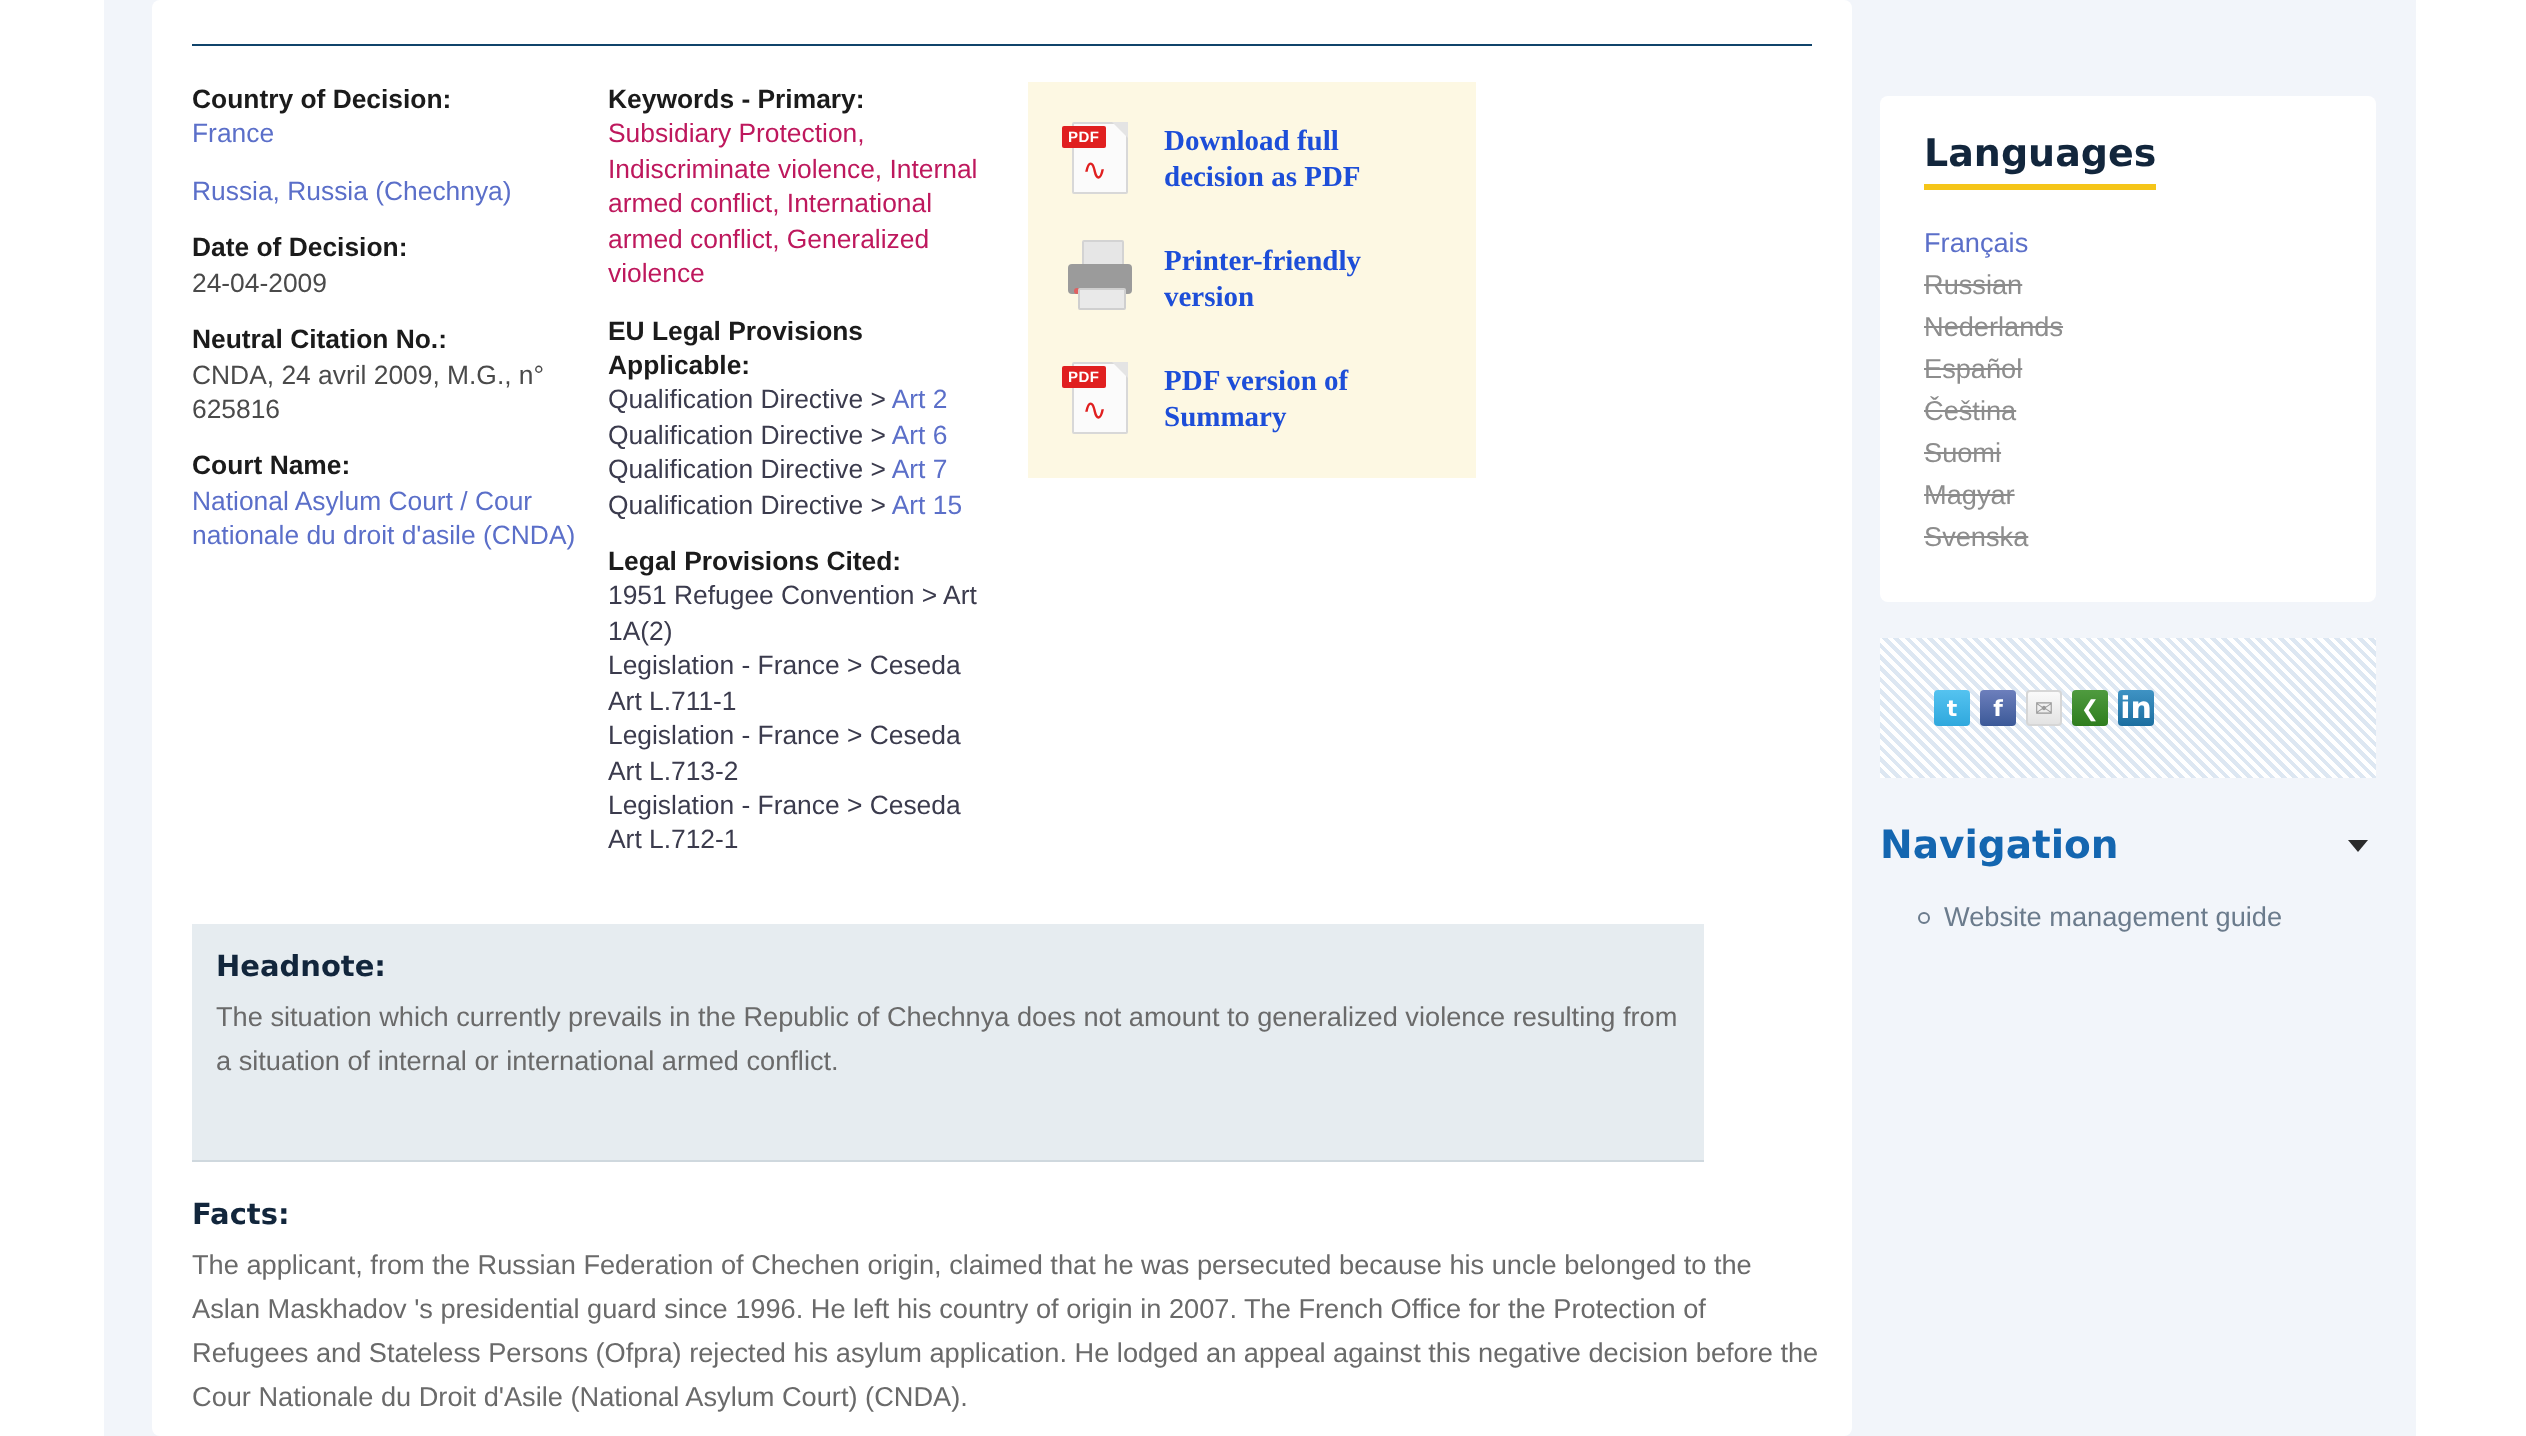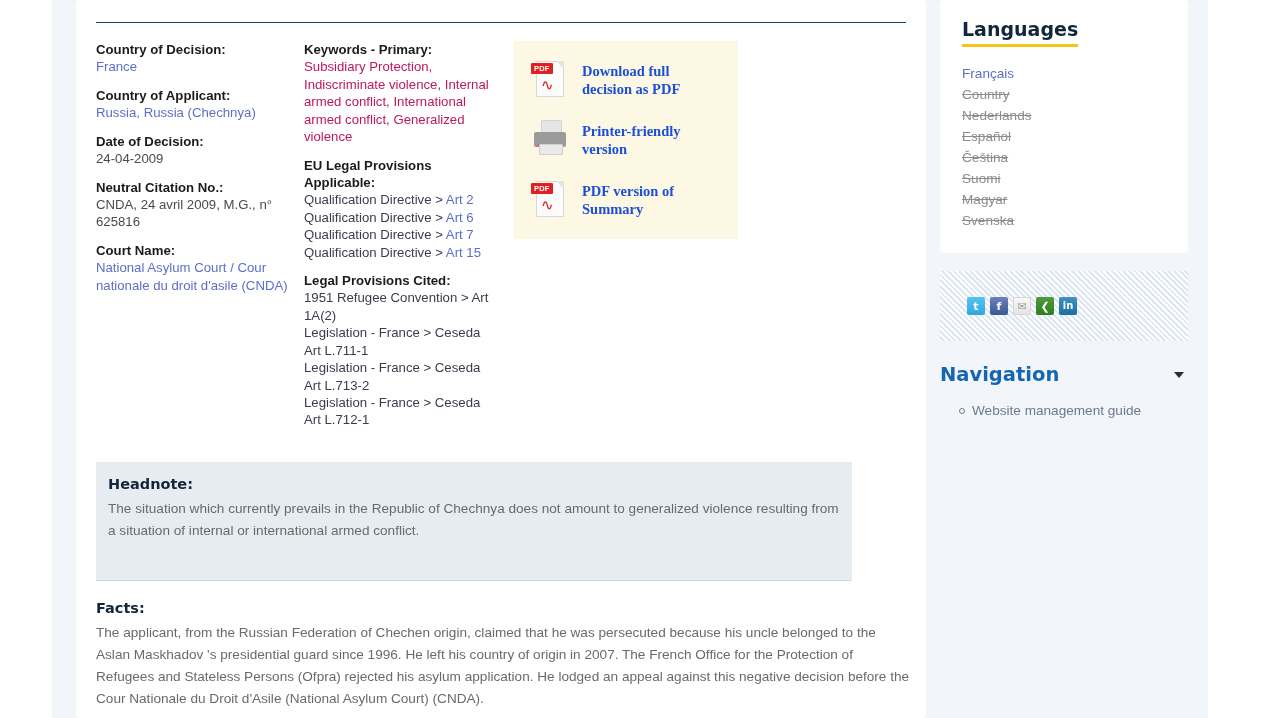--- a/index.html
+++ b/index.html
@@ -220,20 +220,21 @@
     left: 940px;
     top: 0;
     width: 248px;
   }
   .side-card {
     background: #ffffff;
     border-radius: 4px;
     padding: 18px 22px 22px 22px;
     box-sizing: border-box;
     width: 248px;
+    margin-top: 48px;
   }
   .side-title {
     font-family: "DejaVu Sans", sans-serif;
     font-size: 19px;
     font-weight: bold;
     color: #12263c;
     display: inline-block;
     padding-bottom: 4px;
     border-bottom: 3px solid #f5c518;
     margin-bottom: 16px;
@@ -278,21 +279,21 @@
     font-size: 11px;
     font-weight: bold;
     font-family: "DejaVu Sans", sans-serif;
     cursor: pointer;
     line-height: 1;
   }
   .ico-tw { background: linear-gradient(#55c3f0,#2fa8dd); }
   .ico-fb { background: linear-gradient(#6d7fbc,#3b5998); }
   .ico-mail { background: linear-gradient(#fafafa,#e3e3e3); color:#9a9a9a; border:1px solid #d6d6d6; box-sizing:border-box;}
   .ico-sh { background: linear-gradient(#4f9b3f,#2e7d1e); }
-  .ico-li { background: linear-gradient(#3f93c4,#1b6ea0); font-size:10px; }
+  .ico-li { background: linear-gradient(#3f93c4,#1b6ea0); font-size:15px; }
 
   
   .collapse-sec { margin-top: 22px; width: 248px; }
   .collapse-head {
     display: flex;
     align-items: center;
     justify-content: space-between;
     cursor: pointer;
   }
   .collapse-title {
@@ -340,21 +341,20 @@
     <div class="meta-row">
 
       <div class="col-left">
 
         <div class="meta-group">
           <div class="meta-label">Country of Decision:</div>
           <div class="meta-value"><span class="lnk">France</span></div>
         </div>
 
         <div class="meta-group">
-          <div class="meta-label">Country of Applicant:</div>
           <div class="meta-value"><span class="lnk">Russia, Russia (Chechnya)</span></div>
         </div>
 
         <div class="meta-group">
           <div class="meta-label">Date of Decision:</div>
           <div class="meta-value plain">24-04-2009</div>
         </div>
 
         <div class="meta-group">
           <div class="meta-label">Neutral Citation No.:</div>
@@ -444,21 +444,21 @@
     </div>
 
   </div>
 
   <div class="sidebar">
 
     <div class="side-card">
       <div class="side-title">Languages</div>
       <ul class="lang-list">
         <li><span class="lang-link">Français</span></li>
-        <li><span class="lang-off">Country</span></li>
+        <li><span class="lang-off">Russian</span></li>
         <li><span class="lang-off">Nederlands</span></li>
         <li><span class="lang-off">Español</span></li>
         <li><span class="lang-off">Čeština</span></li>
         <li><span class="lang-off">Suomi</span></li>
         <li><span class="lang-off">Magyar</span></li>
         <li><span class="lang-off">Svenska</span></li>
       </ul>
     </div>
 
     <div class="share-box">

